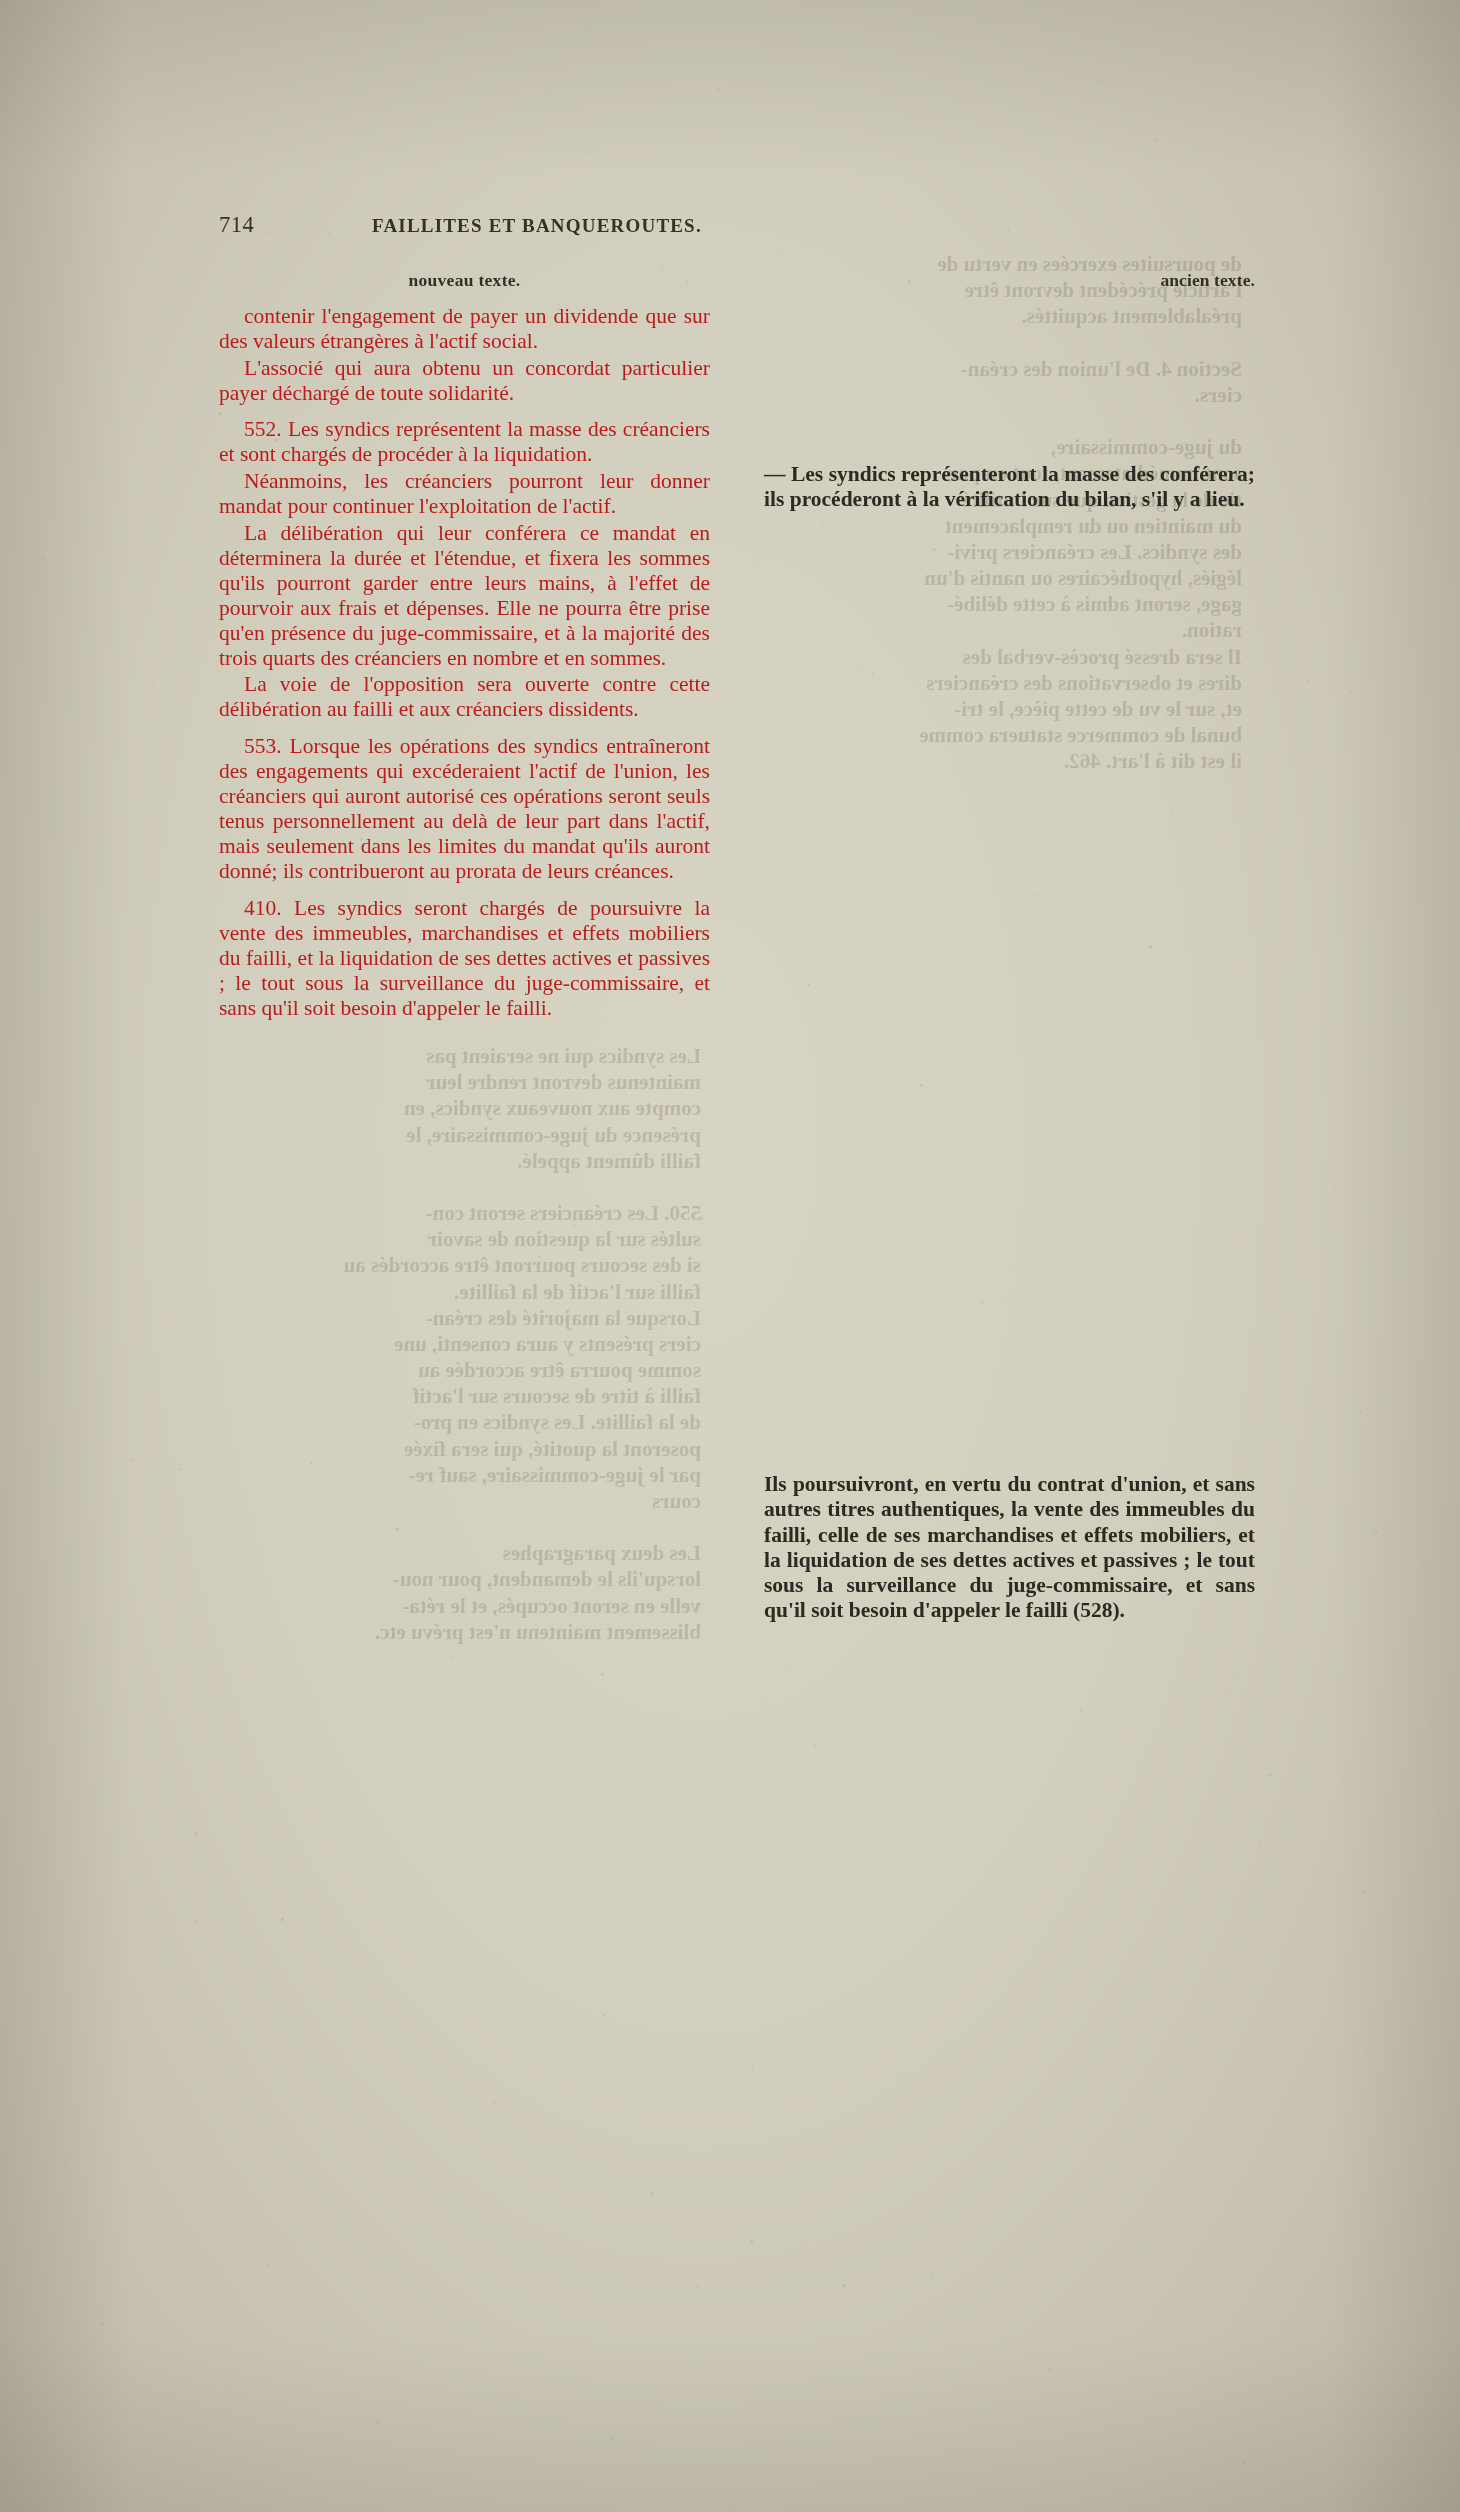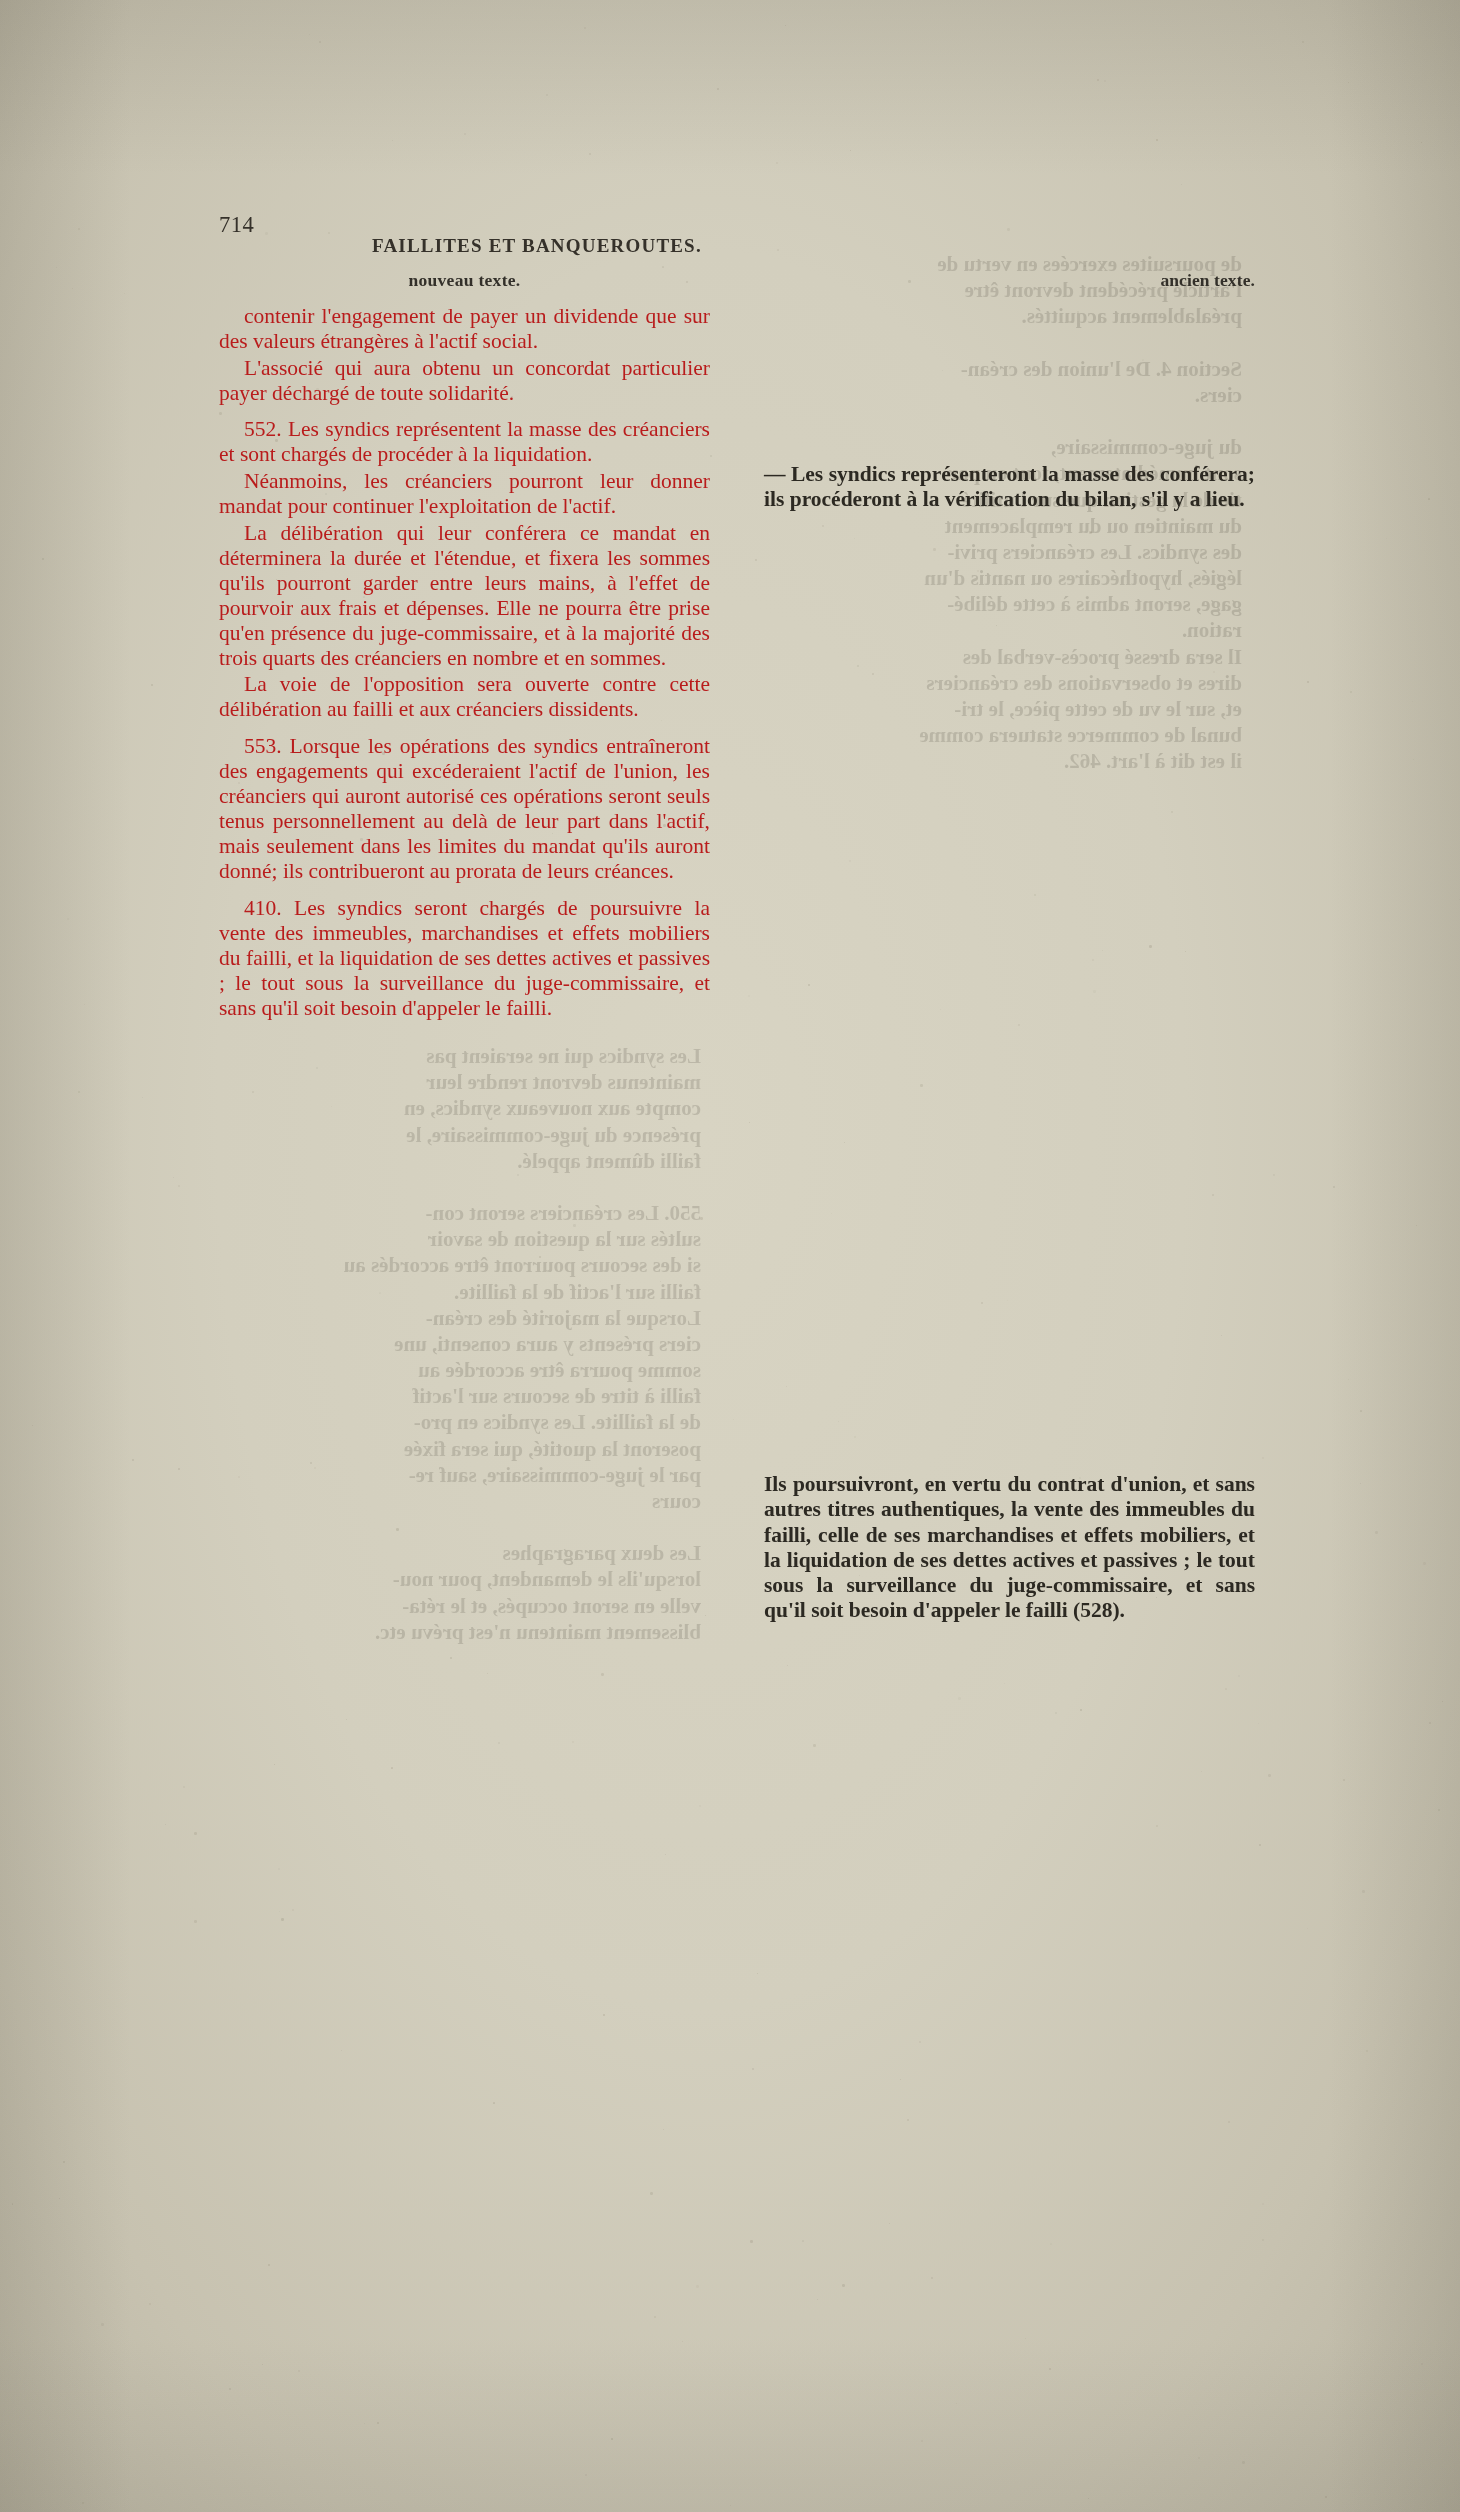--- a/index.html
+++ b/index.html
@@ -55,21 +55,20 @@
     color: #35312a;
   }
   .runtitle {
     position: absolute;
     left: 153px;
     top: 2.9px;
     font-size: 19px;
     font-weight: bold;
     letter-spacing: 1.2px;
     color: #35312a;
-    margin-top: 20px;
   }
 
   
   .cols {
     position: relative;
     display: flex;
     gap: 54px;
   }
   .col {
     width: 491px;

